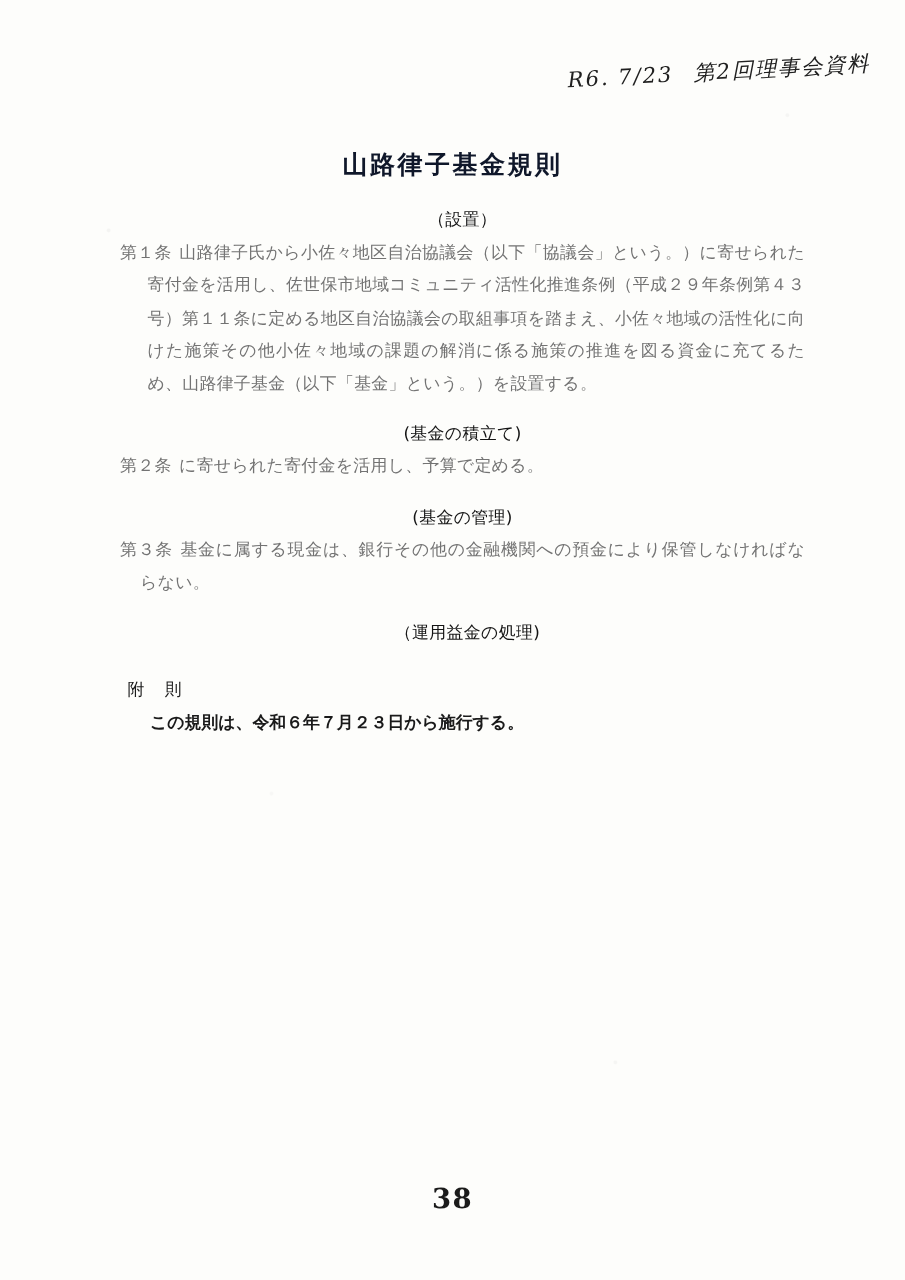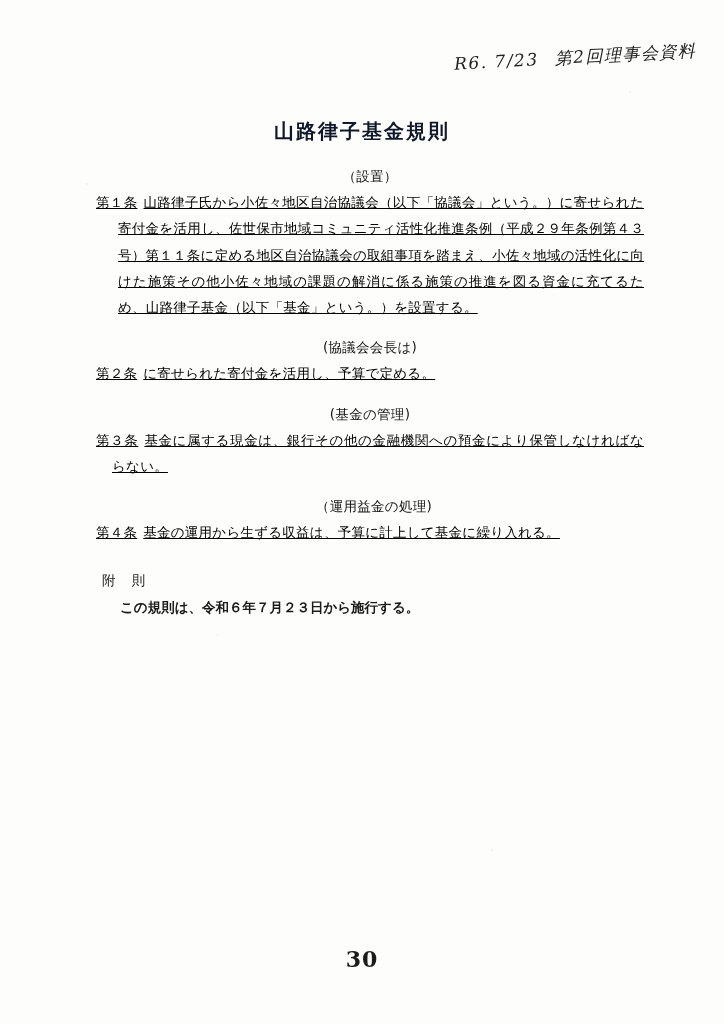--- a/index.html
+++ b/index.html
@@ -85,22 +85,21 @@
   }
   .sec-heading.indent {
     padding-left: 8px;
   }
 
   .sec-body {
     font-size: 13.5px;
     line-height: 1.95;
     letter-spacing: 0.25px;
     text-align: justify;
-    color: #000000;
-    text-decoration: underline;
+    color: #737373;
   }
 
   .article-no {
     margin-right: 6px;
   }
   
   .hang-block {
     padding-left: 22px;
     text-indent: -22px;
   }
@@ -154,43 +153,40 @@
   <div class="body-area">
 
     <div class="section">
       <div class="sec-heading">（設置）</div>
       <div class="sec-body hang-block">
         <span class="article-no">第１条</span><span>山路律子氏から小佐々地区自治協議会（以下「協議会」という。）に寄せられた寄付金を活用し、佐世保市地域コミュニティ活性化推進条例（平成２９年条例第４３号）第１１条に定める地区自治協議会の取組事項を踏まえ、小佐々地域の活性化に向けた施策その他小佐々地域の課題の解消に係る施策の推進を図る資金に充てるため、山路律子基金（以下「基金」という。）を設置する。</span>
       </div>
     </div>
 
     <div class="section">
-      <div class="sec-heading">(協議会会長は)</div>
+      <div class="sec-heading">(基金の積立て)</div>
       <div class="sec-body hang-block-2">
         <span class="article-no">第２条</span><span>に寄せられた寄付金を活用し、予算で定める。</span>
       </div>
     </div>
 
     <div class="section">
       <div class="sec-heading">(基金の管理)</div>
       <div class="sec-body hang-block-2">
         <span class="article-no">第３条</span><span>基金に属する現金は、銀行その他の金融機関への預金により保管しなければならない。</span>
       </div>
     </div>
 
     <div class="section">
       <div class="sec-heading indent">（運用益金の処理)</div>
-      <div class="sec-body hang-block-2">
-        <span class="article-no">第４条</span><span>基金の運用から生ずる収益は、予算に計上して基金に繰り入れる。</span>
-      </div>
     </div>
 
 
     <div class="supplement">
       <div class="sup-title">附 則</div>
       <div class="sup-body">この規則は、令和６年７月２３日から施行する。</div>
     </div>
 
   </div>
 
-  <div class="page-number">30</div>
+  <div class="page-number">38</div>
 
 </div>
 
 </body></html>

